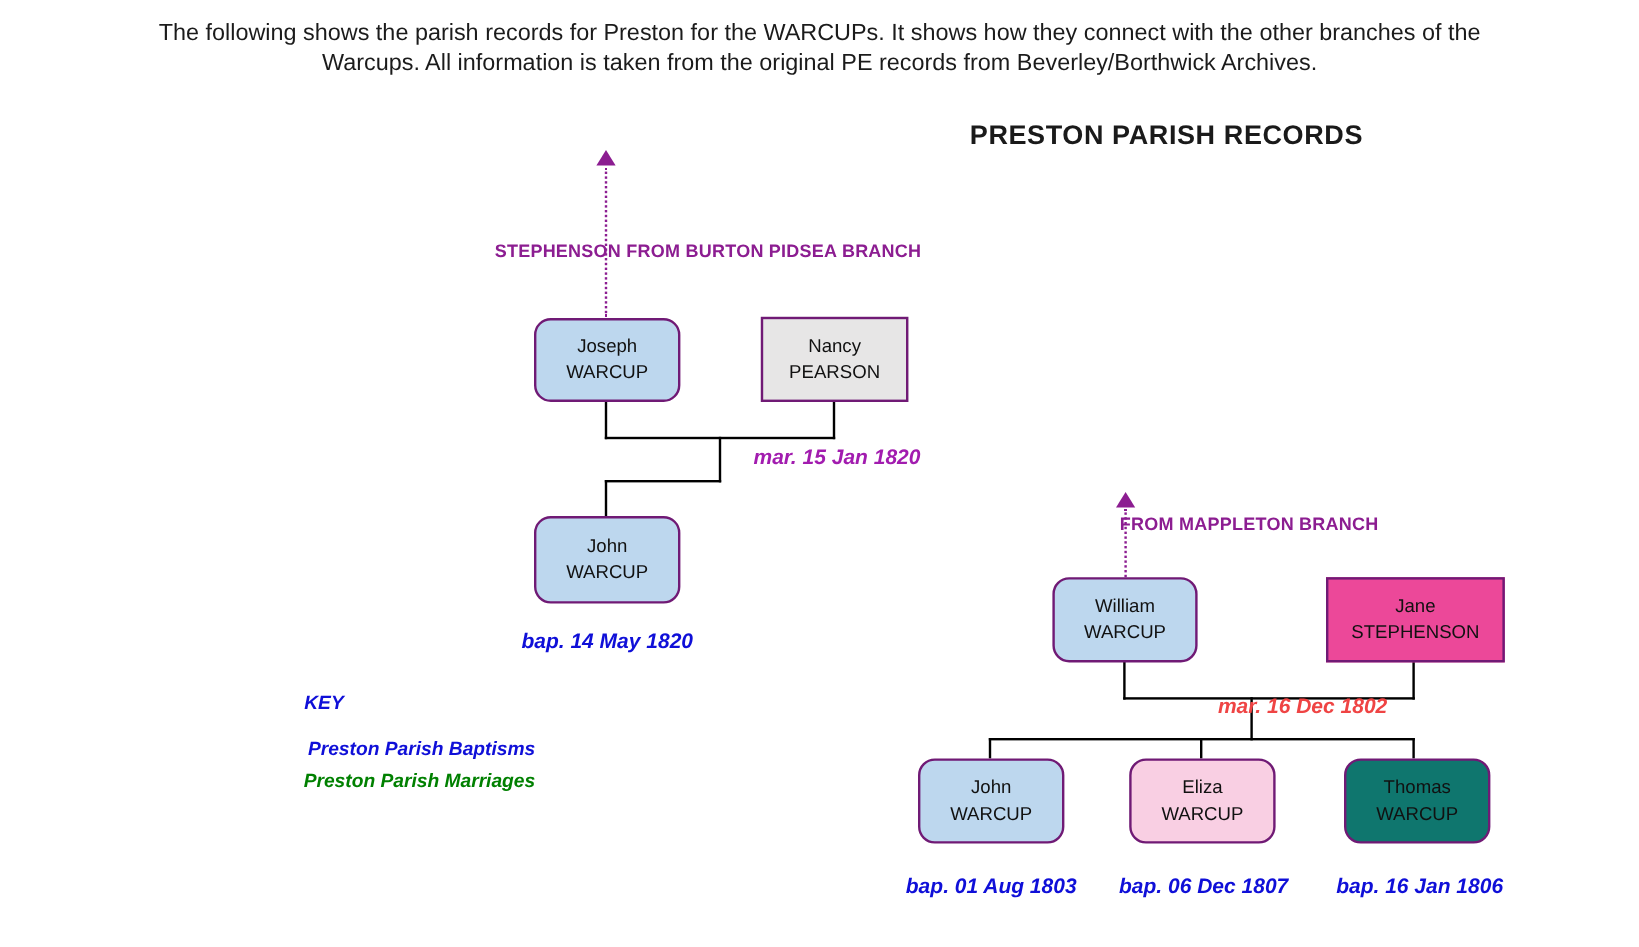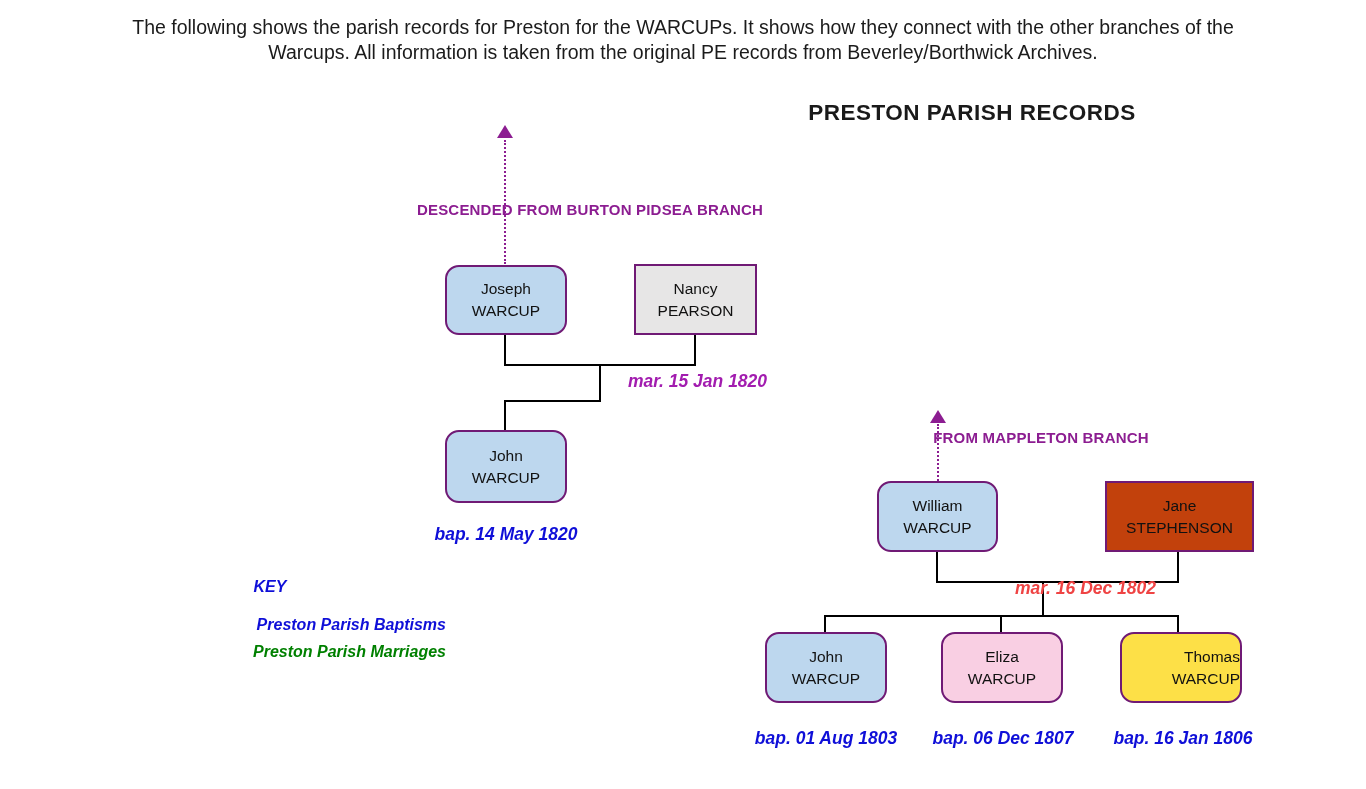--- a/index.html
+++ b/index.html
@@ -40,21 +40,21 @@
 
   <div class="intro">
     <div>The following shows the parish records for Preston for the WARCUPs. It shows how they connect with the other branches of the</div>
     <div>Warcups. All information is taken from the original PE records from Beverley/Borthwick Archives.</div>
   </div>
 
   <div class="diagram-title">PRESTON PARISH RECORDS</div>
 
   <div class="tri-up" style="left: 497px; top: 125px; color: rgb(140, 29, 145);"></div>
   <div class="dotted-line" style="left: 504px; top: 140px; height: 124px; color: rgb(140, 29, 145);"></div>
-  <div class="branch-label" style="left: 408px; top: 201px; width: 364px; color: rgb(140, 29, 145);">DESCENDED FROM BURTON PIDSEA BRANCH</div>
+  <div class="branch-label" style="left: 408px; top: 201px; width: 364px; color: rgb(140, 29, 145);">STEPHENSON FROM BURTON PIDSEA BRANCH</div>
 
   <div class="line" style="left:504px;top:335px;width:2px;height:31px;"></div>
   <div class="line" style="left:694px;top:335px;width:2px;height:31px;"></div>
   <div class="line" style="left:504px;top:364px;width:192px;height:2px;"></div>
   <div class="line" style="left:599px;top:364px;width:2px;height:38px;"></div>
   <div class="line" style="left:504px;top:400px;width:97px;height:2px;"></div>
   <div class="line" style="left:504px;top:400px;width:2px;height:30px;"></div>
 
   <div class="pbox rounded" style="left: 445px; top: 265px; width: 122px; height: 70px; background-color: rgb(189, 215, 238);">
     <div>Joseph</div>
@@ -86,35 +86,35 @@
   <div class="line" style="left:1042px;top:581px;width:2px;height:36px;"></div>
   <div class="line" style="left:824px;top:615px;width:355px;height:2px;"></div>
   <div class="line" style="left:824px;top:615px;width:2px;height:17px;"></div>
   <div class="line" style="left:1000px;top:615px;width:2px;height:17px;"></div>
   <div class="line" style="left:1177px;top:615px;width:2px;height:17px;"></div>
 
   <div class="pbox rounded" style="left: 877px; top: 481px; width: 121px; height: 71px; background-color: rgb(189, 215, 238);">
     <div>William</div>
     <div>WARCUP</div>
   </div>
-  <div class="pbox" style="left: 1105px; top: 481px; width: 149px; height: 71px; background-color: #c2410c;">
+  <div class="pbox" style="left: 1105px; top: 481px; width: 149px; height: 71px; background-color: #ec4899;">
     <div>Jane</div>
     <div>STEPHENSON</div>
   </div>
   <div class="date-label" style="left: 1003px; top: 578px; width: 165px; color: #ef4444;">mar. 16 Dec 1802</div>
 
   <div class="pbox rounded" style="left: 765px; top: 632px; width: 122px; height: 71px; background-color: rgb(189, 215, 238);">
     <div>John</div>
     <div>WARCUP</div>
   </div>
   <div class="pbox rounded" style="left: 941px; top: 632px; width: 122px; height: 71px; background-color: rgb(249, 207, 227);">
     <div>Eliza</div>
     <div>WARCUP</div>
   </div>
-  <div class="pbox rounded" style="left: 1120px; top: 632px; width: 122px; height: 71px; background-color: #fde047; align-items: flex-end;">
+  <div class="pbox rounded" style="left: 1120px; top: 632px; width: 122px; height: 71px; background-color: #0f766e;">
     <div>Thomas</div>
     <div>WARCUP</div>
   </div>
 
   <div class="date-label" style="left: 746px; top: 728px; width: 160px; color: rgb(15, 15, 216);">bap. 01 Aug 1803</div>
   <div class="date-label" style="left: 923px; top: 728px; width: 160px; color: rgb(15, 15, 216);">bap. 06 Dec 1807</div>
   <div class="date-label" style="left: 1103px; top: 728px; width: 160px; color: rgb(15, 15, 216);">bap. 16 Jan 1806</div>
 
 </div>
 

